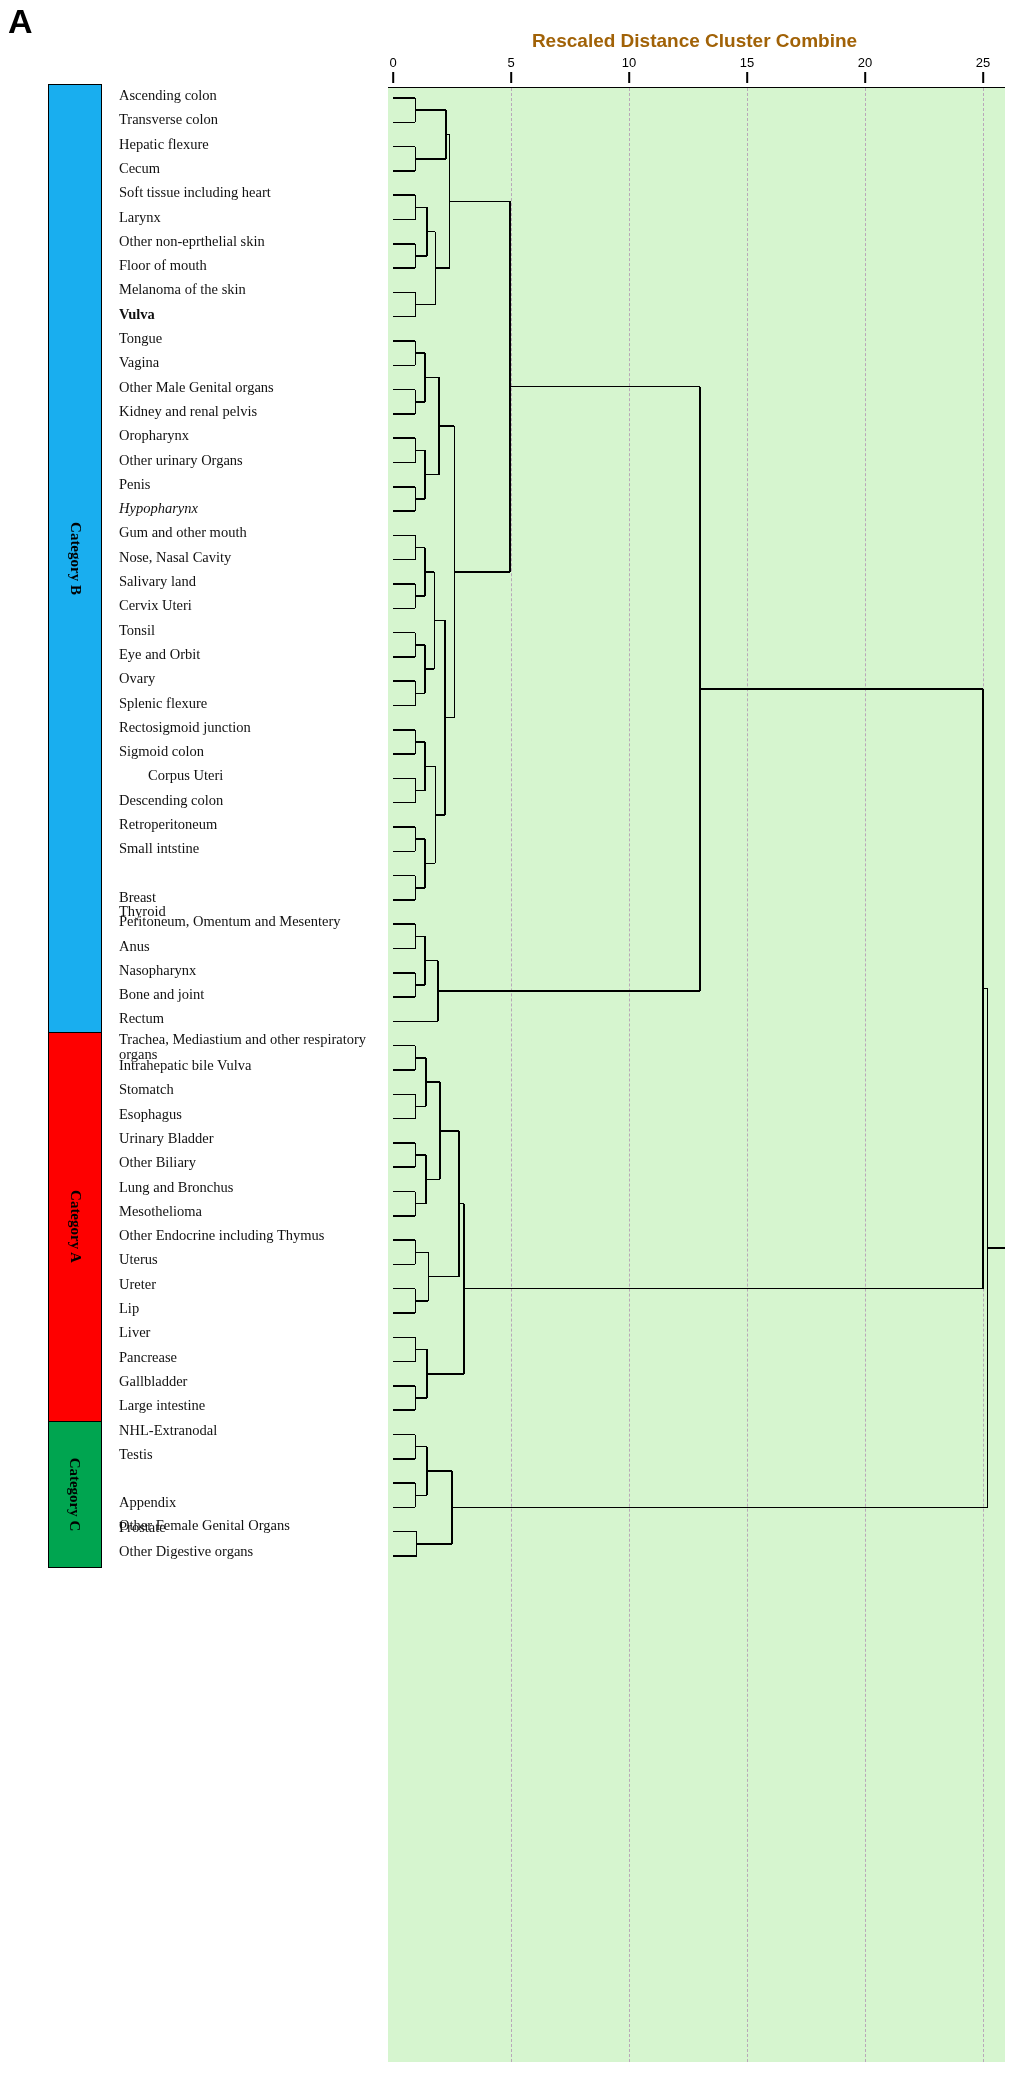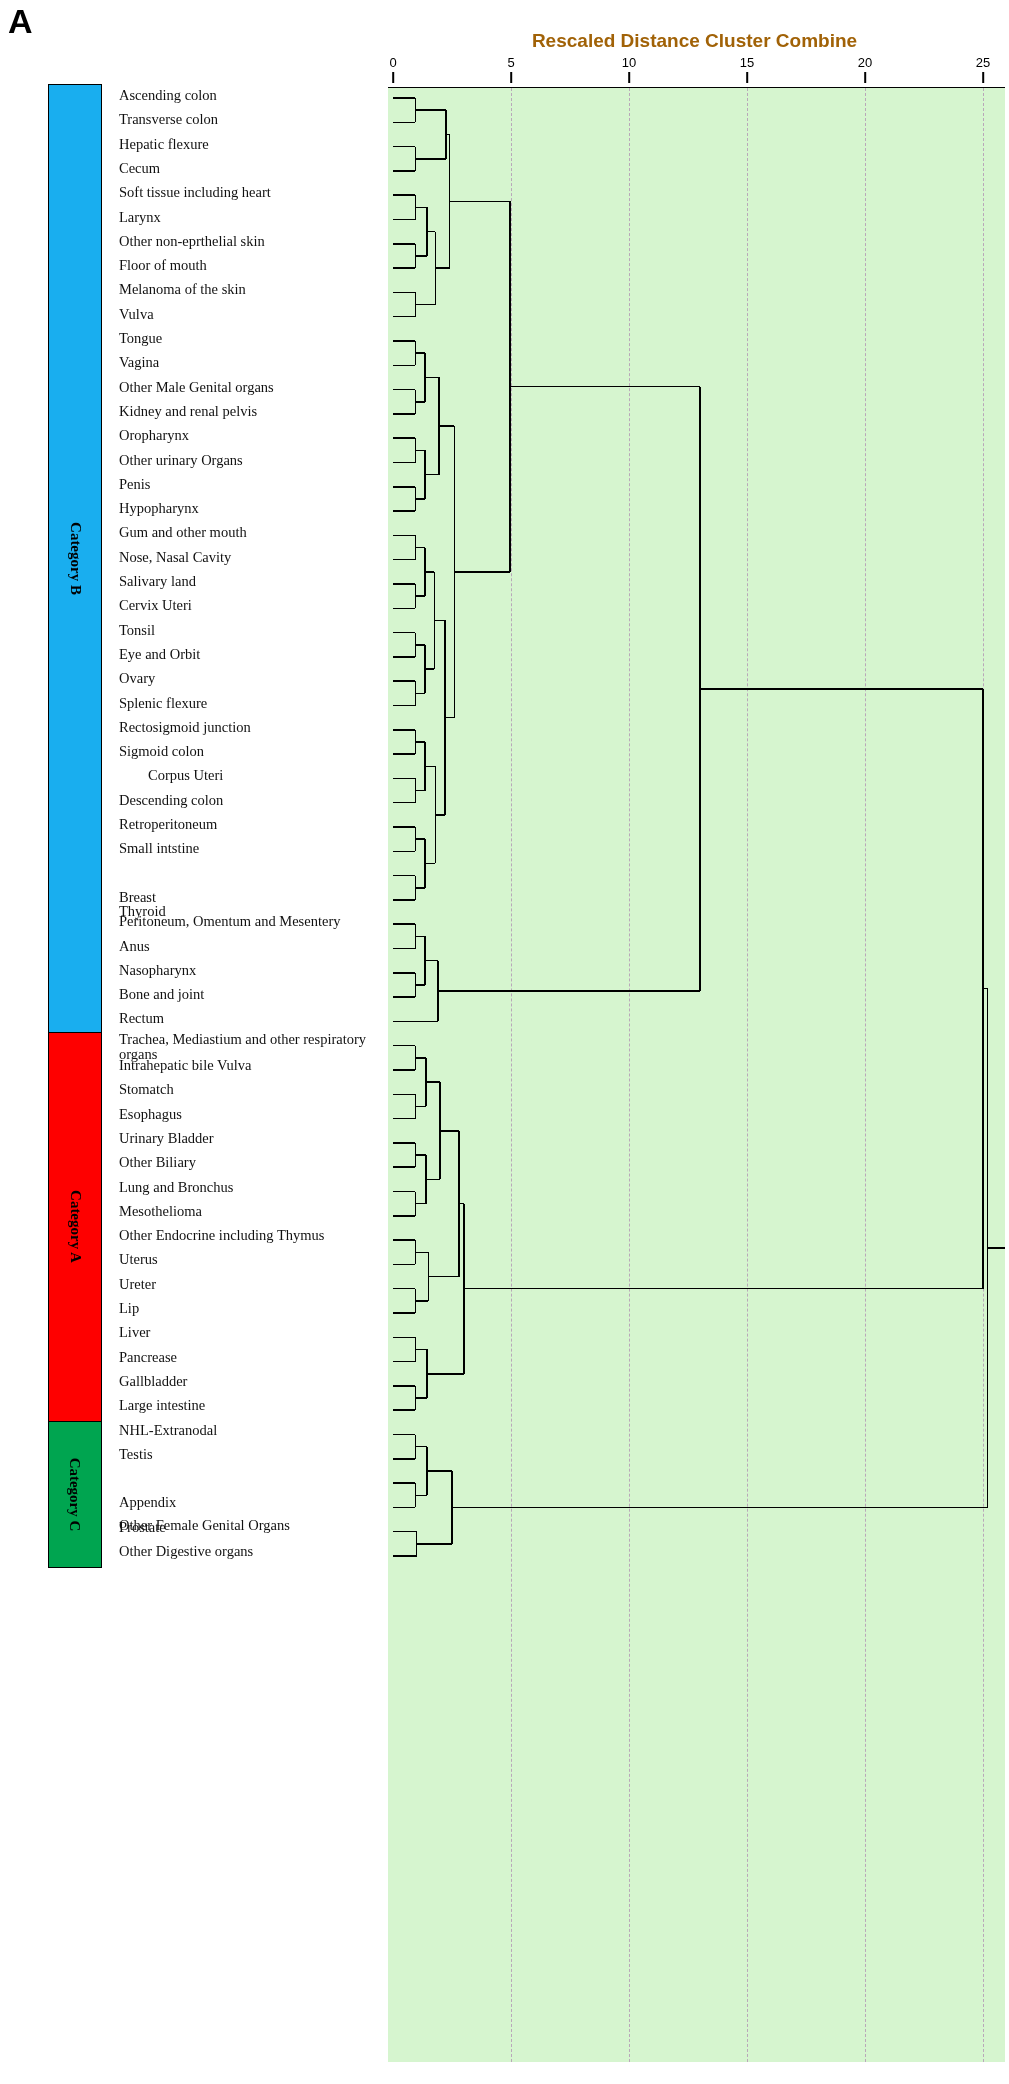--- a/index.html
+++ b/index.html
@@ -87,29 +87,29 @@
 <div id="labels">
     <div class="leaf-label" style="top: 88px;">Ascending colon</div>
     <div class="leaf-label" style="top: 112.3px;">Transverse colon</div>
     <div class="leaf-label" style="top: 136.6px;">Hepatic flexure</div>
     <div class="leaf-label" style="top: 160.9px;">Cecum</div>
     <div class="leaf-label" style="top: 185.2px;">Soft tissue including heart</div>
     <div class="leaf-label" style="top: 209.5px;">Larynx</div>
     <div class="leaf-label" style="top: 233.8px;">Other non-eprthelial skin</div>
     <div class="leaf-label" style="top: 258.1px;">Floor of mouth</div>
     <div class="leaf-label" style="top: 282.4px;">Melanoma of the skin</div>
-    <div class="leaf-label" style="top: 306.7px;">Vulva</div>
+    <div class="leaf-label" style="top: 306.7px; font-weight: bold;">Vulva</div>
     <div class="leaf-label" style="top: 331px;">Tongue</div>
     <div class="leaf-label" style="top: 355.3px;">Vagina</div>
     <div class="leaf-label" style="top: 379.6px;">Other Male Genital organs</div>
     <div class="leaf-label" style="top: 403.9px;">Kidney and renal pelvis</div>
     <div class="leaf-label" style="top: 428.2px;">Oropharynx</div>
     <div class="leaf-label" style="top: 452.5px;">Other urinary Organs</div>
     <div class="leaf-label" style="top: 476.8px;">Penis</div>
-    <div class="leaf-label" style="top: 501.1px;">Hypopharynx</div>
+    <div class="leaf-label" style="top: 501.1px; font-style: italic;">Hypopharynx</div>
     <div class="leaf-label" style="top: 525.4px;">Gum and other mouth</div>
     <div class="leaf-label" style="top: 549.7px;">Nose, Nasal Cavity</div>
     <div class="leaf-label" style="top: 574px;">Salivary land</div>
     <div class="leaf-label" style="top: 598.3px;">Cervix Uteri</div>
     <div class="leaf-label" style="top: 622.6px;">Tonsil</div>
     <div class="leaf-label" style="top: 646.9px;">Eye and Orbit</div>
     <div class="leaf-label" style="top: 671.2px;">Ovary</div>
     <div class="leaf-label" style="top: 695.5px;">Splenic flexure</div>
     <div class="leaf-label" style="top: 719.8px;">Rectosigmoid junction</div>
     <div class="leaf-label" style="top: 744.1px;">Sigmoid colon</div>

